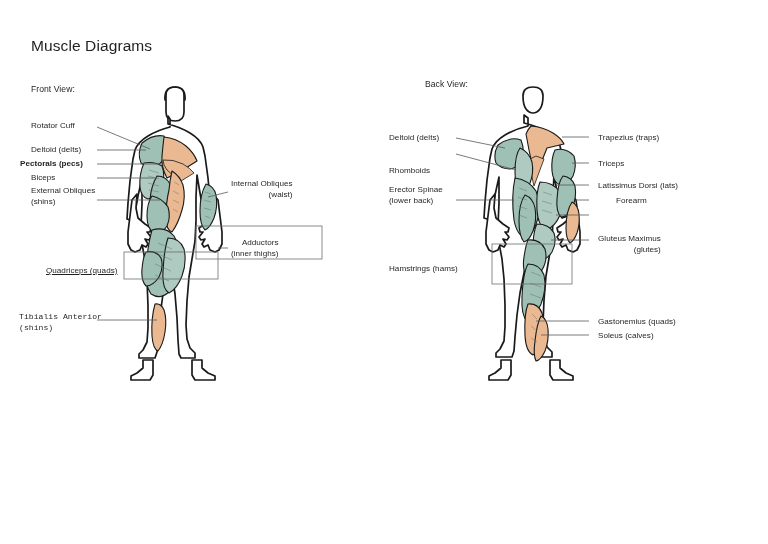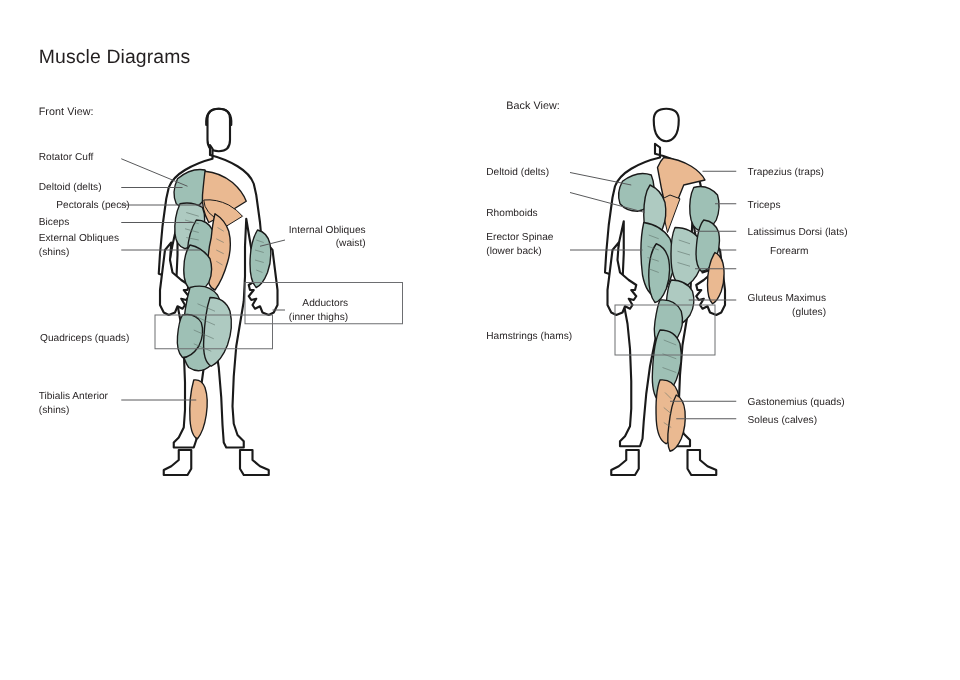--- a/index.html
+++ b/index.html
@@ -32,30 +32,30 @@
   .boxline{stroke:#6d6e71;stroke-width:.8;fill:none;}
 </style>
 </head>
 <body>
 
 <div id="page">
 
   <div class="title">Muscle Diagrams</div>
 
   <div class="viewlabel" style="left:31px;top:84px;">Front View:</div>
-  <div class="viewlabel" style="left:389px;top:79px;padding-left:16px;">Back View:</div>
+  <div class="viewlabel" style="left:409px;top:79px;padding-left:16px;">Back View:</div>
 
   <div class="lbl" style="left:31px;top:121px;">Rotator Cuff</div>
   <div class="lbl" style="left:31px;top:145px;">Deltoid (delts)</div>
-  <div class="lbl" style="left:45px;top:159px;">Pectorals (pecs)</div>
+  <div class="lbl" style="left:20px;top:159px;font-weight:bold;">Pectorals (pecs)</div>
   <div class="lbl" style="left:31px;top:173px;">Biceps</div>
   <div class="lbl" style="left:31px;top:186px;white-space:pre;">External Obliques
 (shins)</div>
-  <div class="lbl" style="left:32px;top:266px;">Quadriceps (quads)</div>
-  <div class="lbl" style="left:31px;top:312px;white-space:pre;">Tibialis Anterior
+  <div class="lbl" style="left:46px;top:266px;text-decoration:underline;">Quadriceps (quads)</div>
+  <div class="lbl" style="left:19px;top:312px;white-space:pre;font-family:Liberation Mono, monospace;">Tibialis Anterior
 (shins)</div>
 
   <div class="lbl r" style="left:231px;top:179px;white-space:pre;">Internal Obliques
 (waist)</div>
   <div class="lbl r" style="left:231px;top:238px;white-space:pre;">Adductors
 (inner thighs)</div>
 
   <div class="lbl" style="left:389px;top:133px;">Deltoid (delts)</div>
   <div class="lbl" style="left:389px;top:166px;">Rhomboids</div>
   <div class="lbl" style="left:389px;top:185px;white-space:pre;">Erector Spinae

